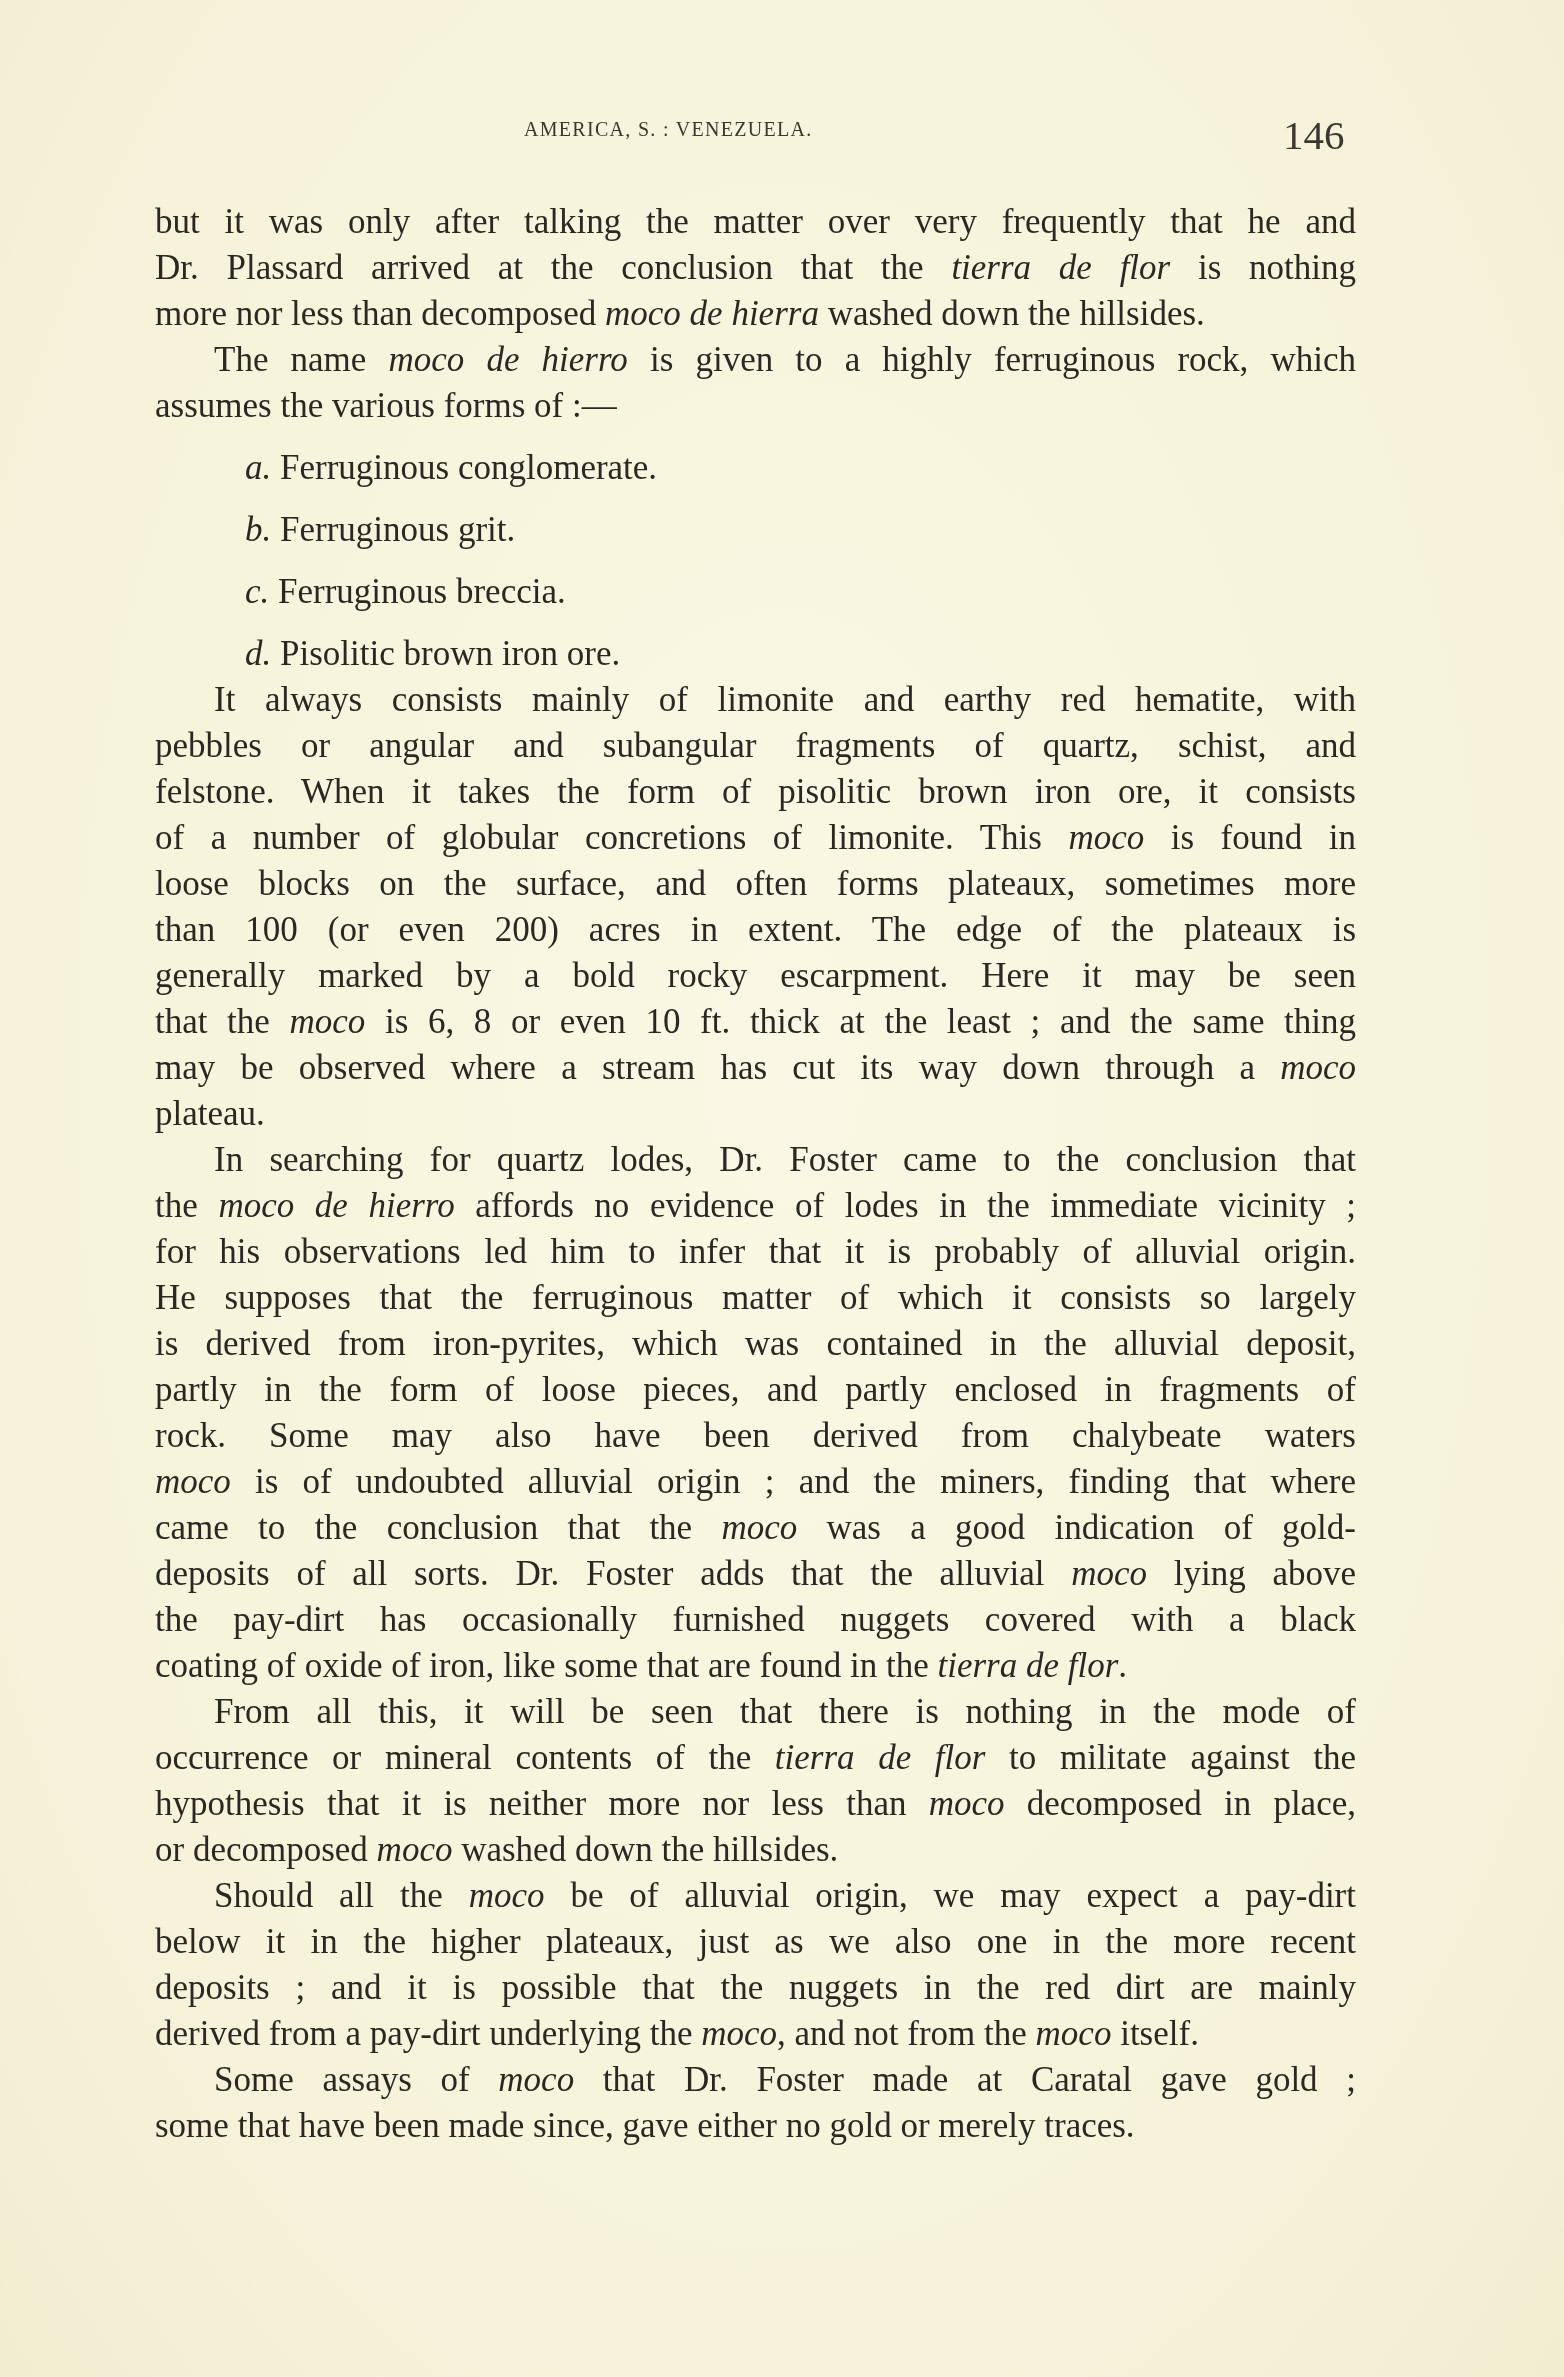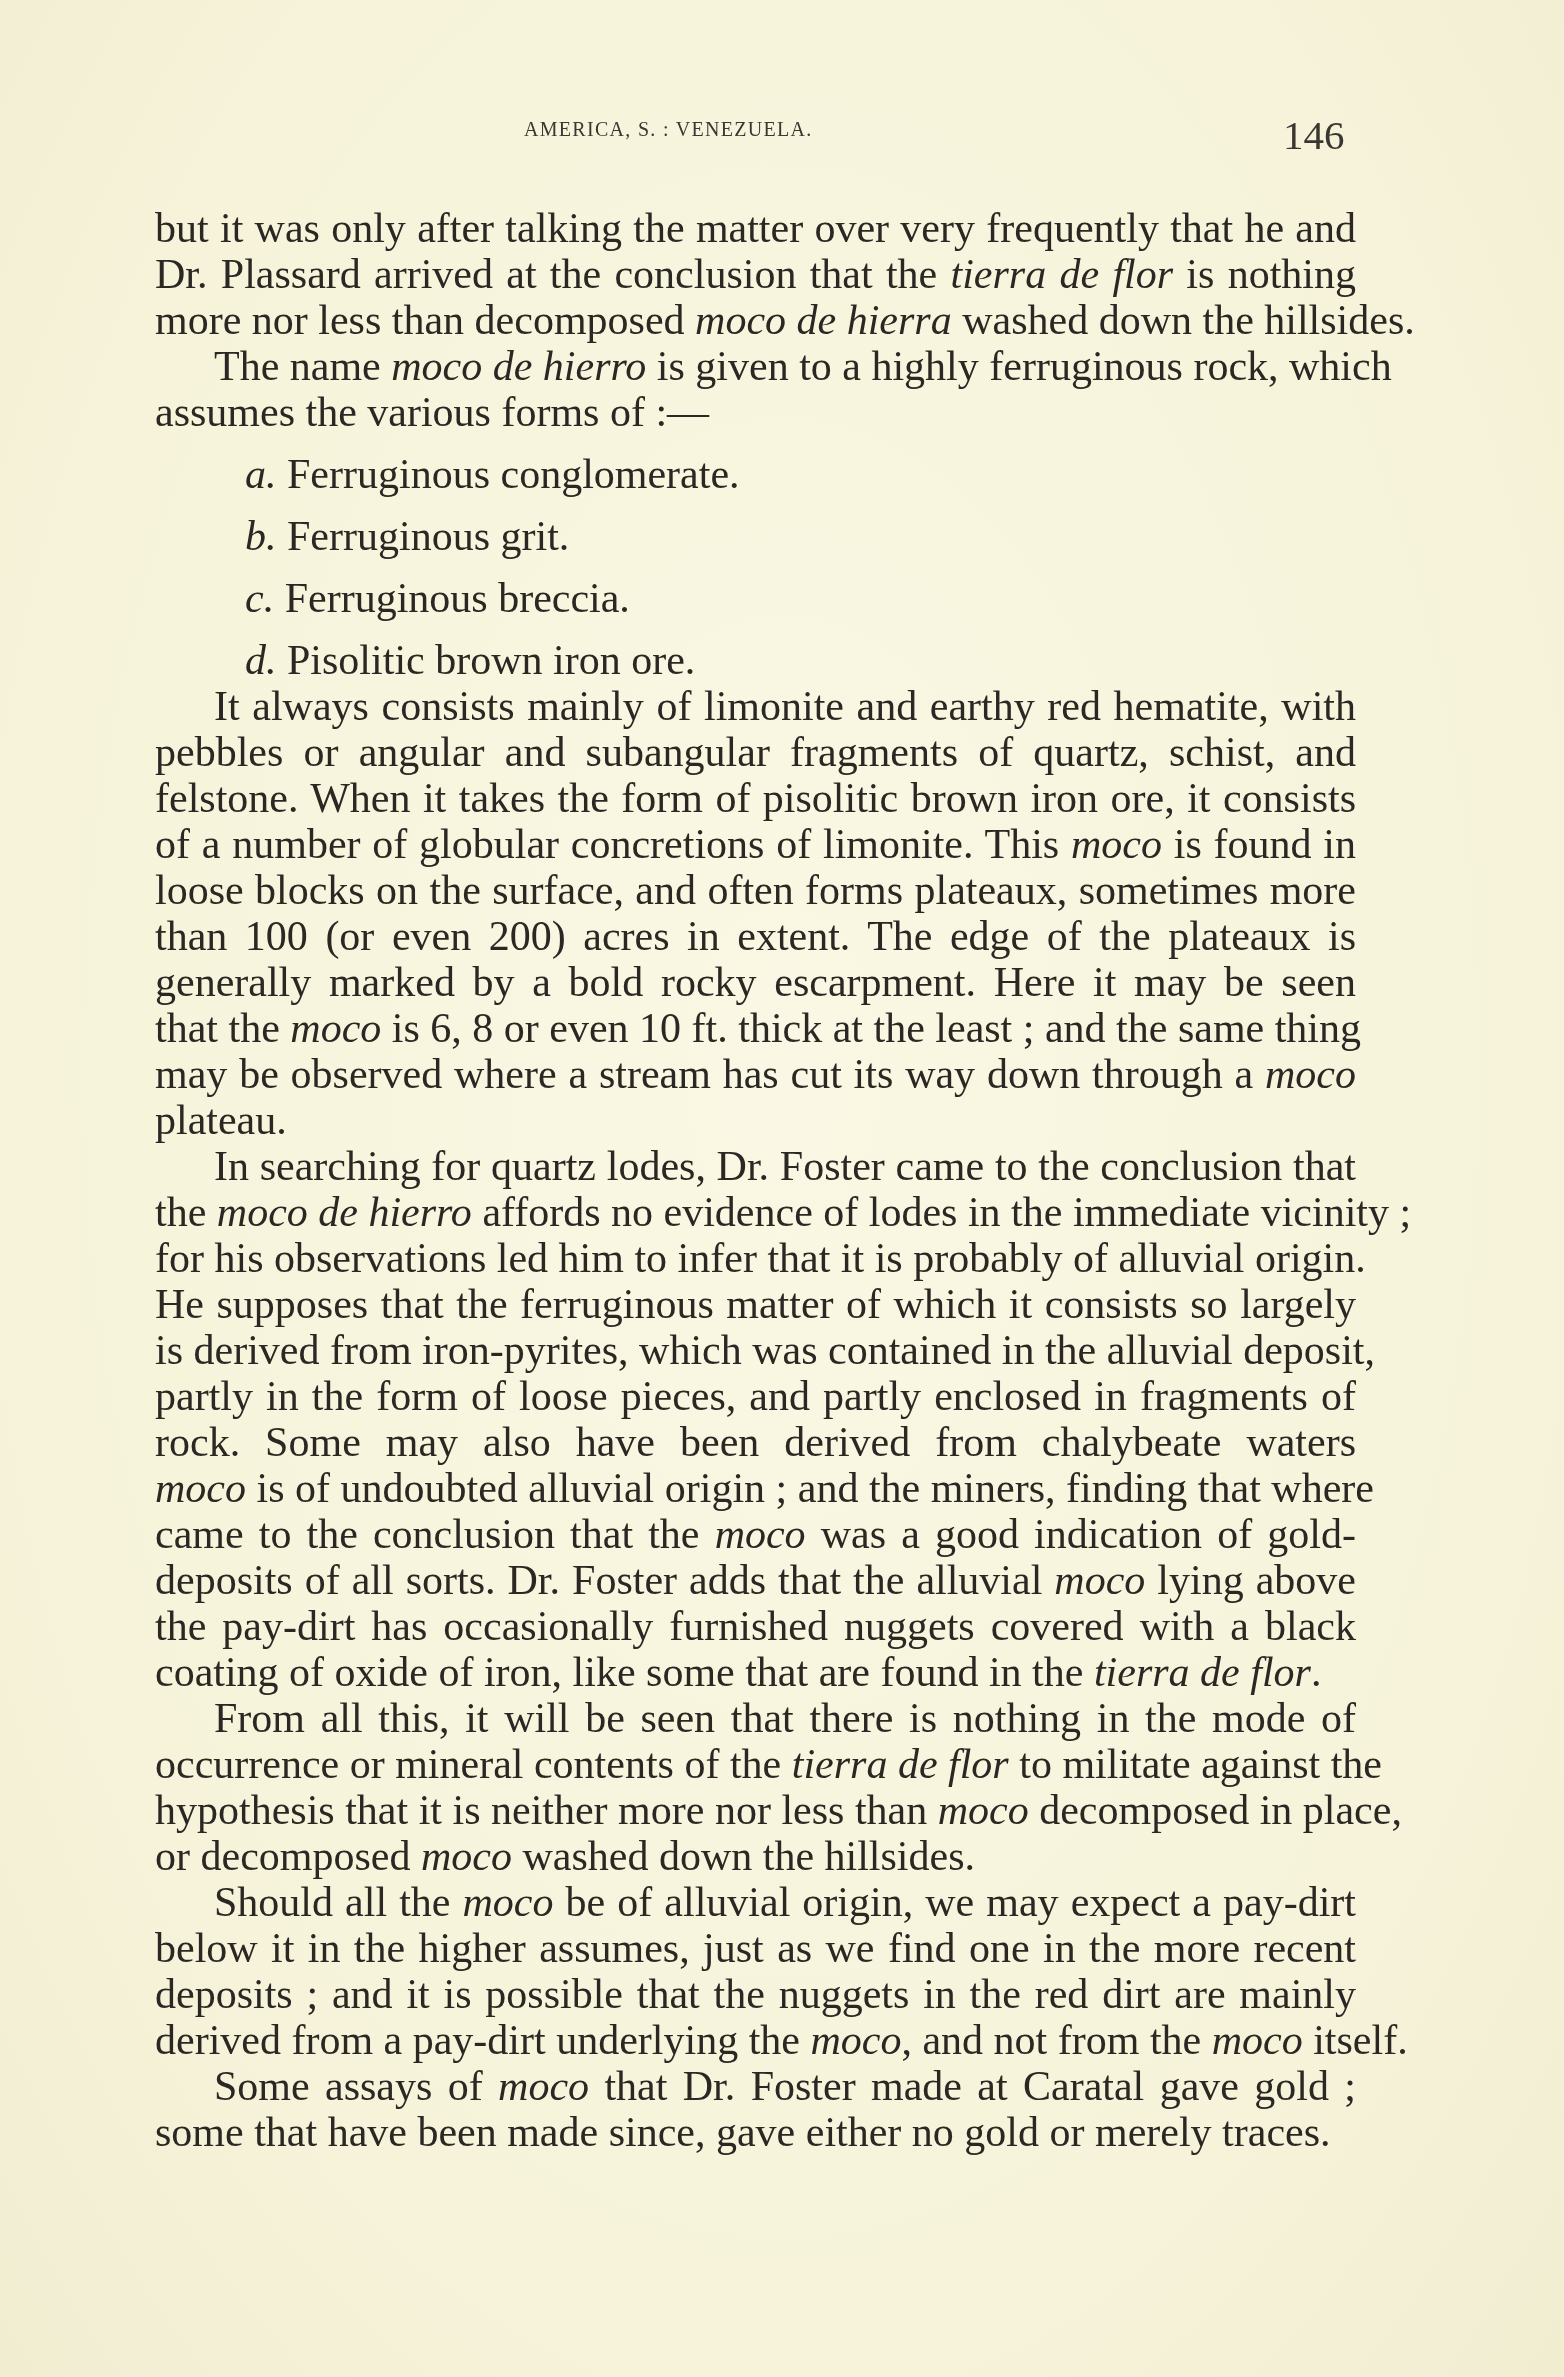--- a/index.html
+++ b/index.html
@@ -20,22 +20,22 @@
   }
   .running-title {
     position: absolute; left: 524px; top: 1.8px;
     font-size: 20px; letter-spacing: 1.3px; color: #3a3631;
   }
   .page-number {
     position: absolute; left: 1283px; top: -5.4px;
     font-size: 41px; color: #3a3631;
   }
   .body-text {
-    position: absolute; left: 155px; top: 205px; width: 1201px;
-    font-size: 42px; line-height: 46px;
+    position: absolute; left: 155px; top: 199px; width: 1201px;
+    font-size: 35px; line-height: 46px;
     text-align: justify;
   }
   .line { display: block; white-space: nowrap; text-align-last: justify; text-align: justify; }
   .line.last { text-align-last: left; }
   .indent { padding-left: 59px; }
   .list-item { padding-left: 90px; text-align-last: left; margin-top: 16px; }
   em { font-style: italic; }
 </style>
 </head>
 <body>
@@ -89,21 +89,21 @@
         <span class="line last">coating of oxide of iron, like some that are found in the <em>tierra de flor</em>.</span>
       </div>
       <div>
         <span class="line indent">From all this, it will be seen that there is nothing in the mode of</span>
         <span class="line">occurrence or mineral contents of the <em>tierra de flor</em> to militate against the</span>
         <span class="line">hypothesis that it is neither more nor less than <em>moco</em> decomposed in place,</span>
         <span class="line last">or decomposed <em>moco</em> washed down the hillsides.</span>
       </div>
       <div>
         <span class="line indent">Should all the <em>moco</em> be of alluvial origin, we may expect a pay-dirt</span>
-        <span class="line">below it in the higher assumes, just as we find one in the more recent</span>
+        <span class="line">below it in the higher plateaux, just as we also one in the more recent</span>
         <span class="line">deposits ; and it is possible that the nuggets in the red dirt are mainly</span>
         <span class="line last">derived from a pay-dirt underlying the <em>moco</em>, and not from the <em>moco</em> itself.</span>
       </div>
       <div>
         <span class="line indent">Some assays of <em>moco</em> that Dr. Foster made at Caratal gave gold ;</span>
         <span class="line last">some that have been made since, gave either no gold or merely traces.</span>
       </div>
     </div>
 </div>
 

